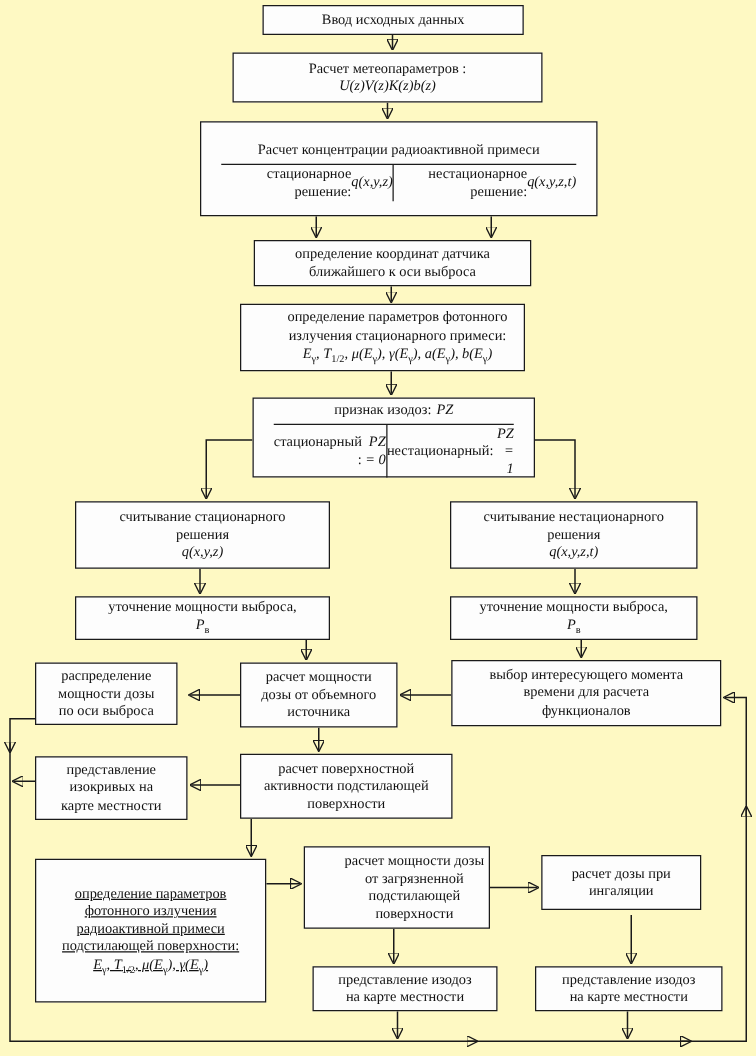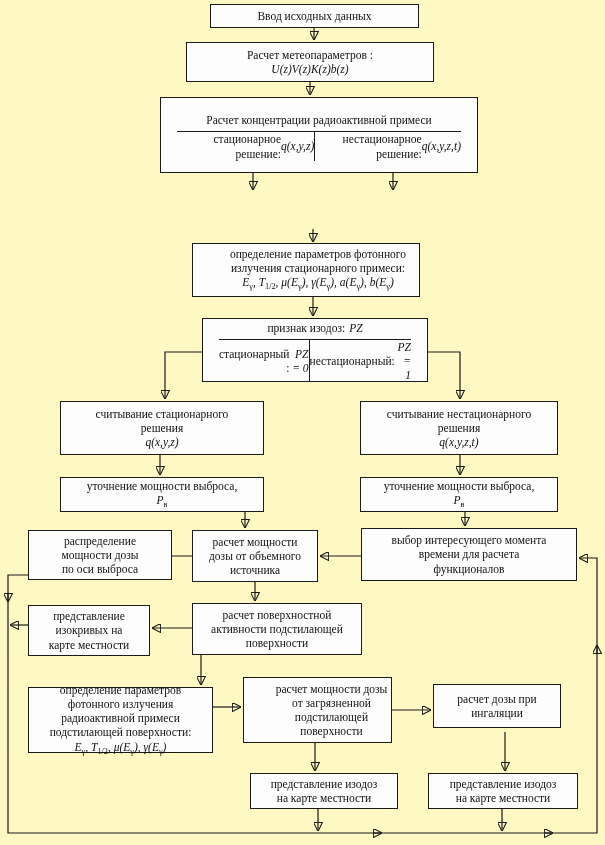--- a/index.html
+++ b/index.html
@@ -95,20 +95,24 @@
         <span>стационарное решение:</span>
         <span class="math">q(x,y,z)</span>
       </div>
       <div class="cell">
         <span>нестационарное решение:</span>
         <span class="math">q(x,y,z,t)</span>
       </div>
     </div>
   </div>
 
+  <div class="box" style="left:203px;top:192px;width:222px;height:37px;">
+    <span>определение координат датчика</span>
+    <span>ближайшего к оси выброса</span>
+  </div>
 
   <div class="box" style="left:192px;top:243px;width:228px;height:54px;padding-left:26px;">
     <span>определение параметров фотонного</span>
     <span>излучения стационарного примеси:</span>
     <span class="math">E<sub>γ</sub>, T<sub>1/2</sub>, μ(E<sub>γ</sub>), γ(E<sub>γ</sub>), a(E<sub>γ</sub>), b(E<sub>γ</sub>)</span>
   </div>
 
   <div class="box compound" style="left:202px;top:318px;width:226px;height:64px;">
     <div class="hdr" style="height:22px;gap:4px;">
       <span>признак изодоз:</span>
@@ -141,21 +145,21 @@
   <div class="box" style="left:60px;top:477px;width:204px;height:35px;">
     <span>уточнение мощности выброса,</span>
     <span class="math">P<sub>в</sub></span>
   </div>
 
   <div class="box" style="left:360px;top:477px;width:198px;height:35px;">
     <span>уточнение мощности выброса,</span>
     <span class="math">P<sub>в</sub></span>
   </div>
 
-  <div class="box" style="left:28px;top:530px;width:144px;height:50px;">
+  <div class="box" style="left:28px;top:530px;width:114px;height:50px;">
     <span>распределение</span>
     <span>мощности дозы</span>
     <span>по оси выброса</span>
   </div>
 
   <div class="box" style="left:361px;top:528px;width:216px;height:53px;">
     <span>выбор интересующего момента</span>
     <span>времени для расчета</span>
     <span>функционалов</span>
   </div>
@@ -171,21 +175,21 @@
     <span>изокривых на</span>
     <span>карте местности</span>
   </div>
 
   <div class="box" style="left:192px;top:603px;width:170px;height:52px;">
     <span>расчет поверхностной</span>
     <span>активности подстилающей</span>
     <span>поверхности</span>
   </div>
 
-  <div class="box" style="left:28px;top:687px;width:185px;height:66px;">
+  <div class="box" style="left:28px;top:687px;width:185px;height:115px;text-decoration:underline;">
     <span>определение параметров</span>
     <span>фотонного излучения</span>
     <span>радиоактивной примеси</span>
     <span>подстилающей поверхности:</span>
     <span class="math">E<sub>γ</sub>, T<sub>1/2</sub>, μ(E<sub>γ</sub>), γ(E<sub>γ</sub>)</span>
   </div>
 
   <div class="box" style="left:243px;top:677px;width:149px;height:66px;padding-left:30px;">
     <span>расчет мощности дозы</span>
     <span>от загрязненной</span>

